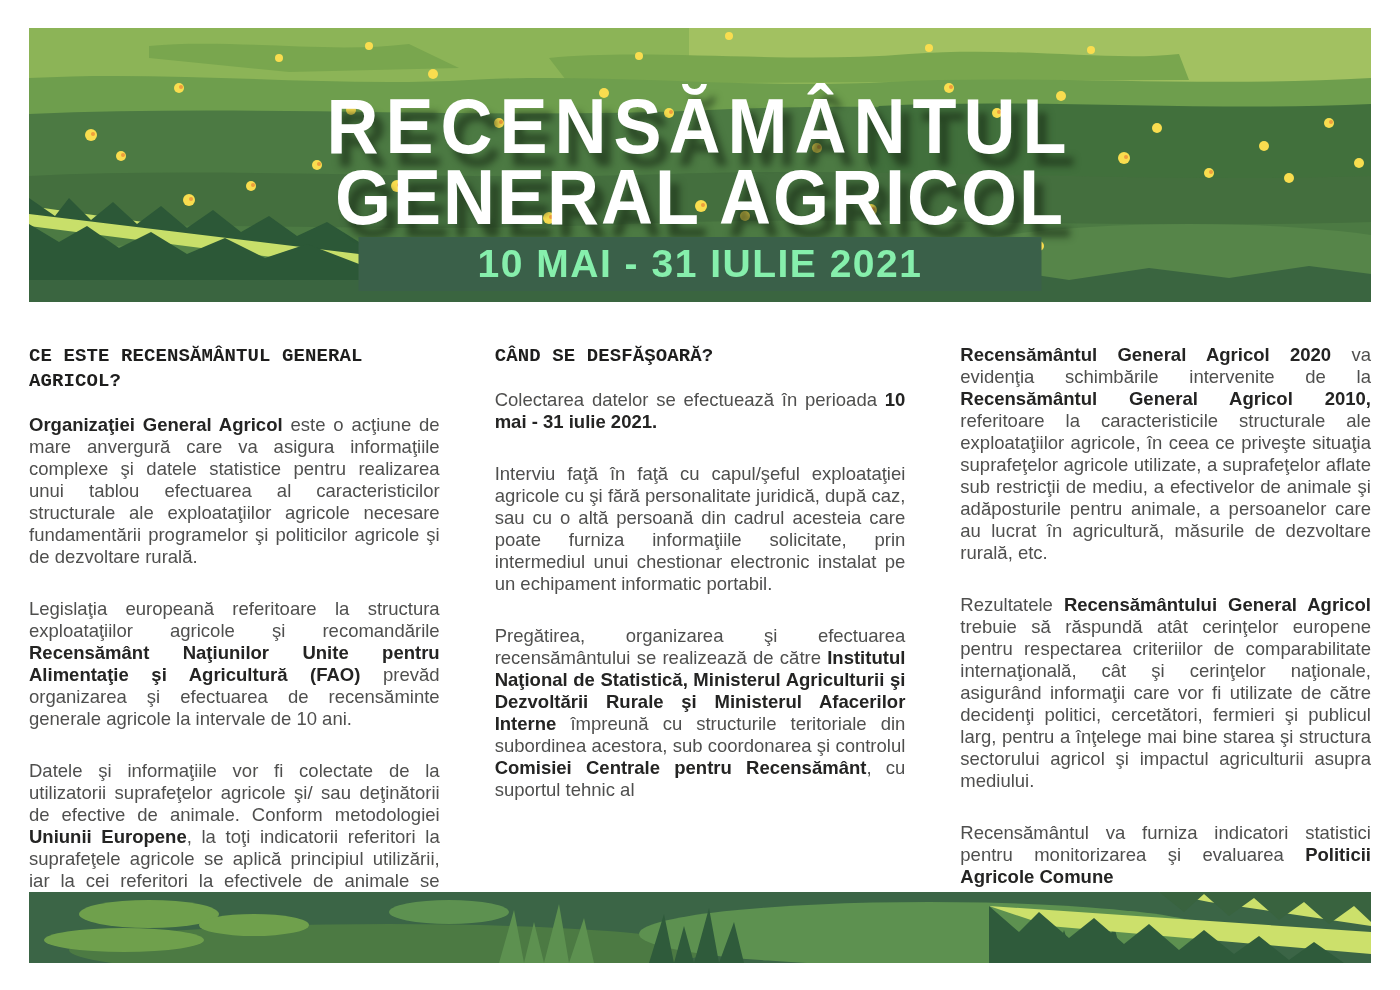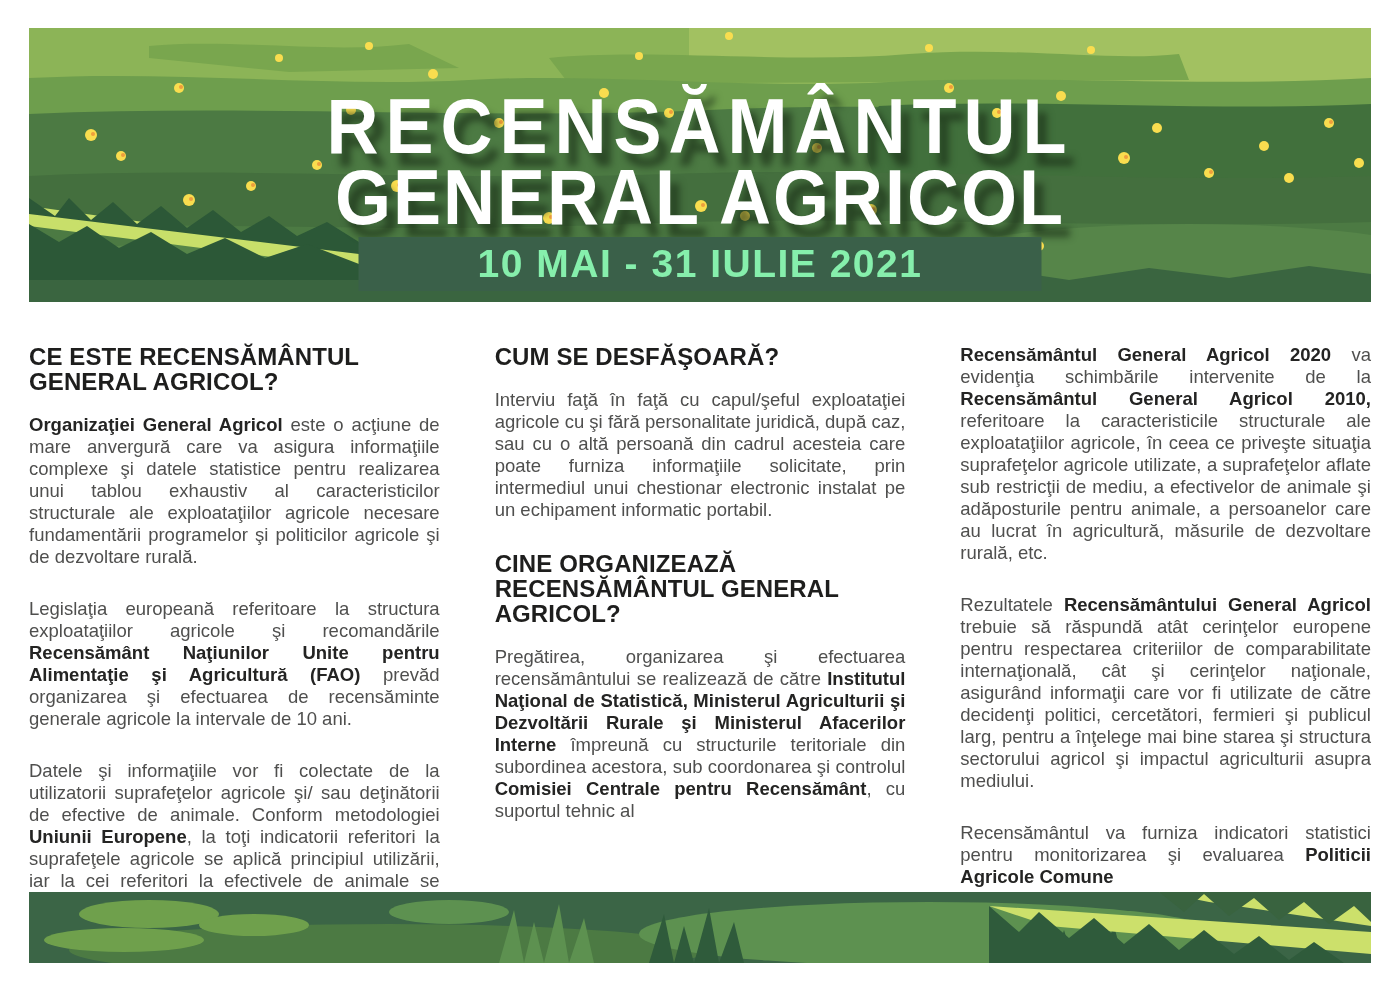--- a/index.html
+++ b/index.html
@@ -15,22 +15,22 @@
   .hero-title .line1{font-size:72px;letter-spacing:7px;}
   .hero-title .line2{font-size:72px;letter-spacing:2px;}
   .date-banner{position:absolute;bottom:11px;left:50%;transform:translateX(-50%);
     width:683px;height:54px;background:#3A6049;display:flex;align-items:center;justify-content:center;
     color:#86efac;font-weight:bold;font-size:39px;letter-spacing:1.5px;white-space:nowrap;}
 
   
   .main{height:590px;box-sizing:border-box;padding:42px 29px 0;display:grid;
     grid-template-columns:repeat(3,1fr);column-gap:55px;overflow:hidden;}
   .col{min-width:0;}
-  .section-heading{font-size:24px;line-height:25px;font-weight:bold;color:#1E1E1D;
-    margin:6px 0 20px;letter-spacing:0.1px;}
+  .section-heading{font-size:19px;line-height:25px;font-weight:bold;color:#1E1E1D;
+    margin:6px 0 20px;letter-spacing:0.1px;font-family:Liberation Mono, monospace;}
   .col .section:first-child .section-heading{margin-top:0;}
   .para{font-size:18.5px;line-height:22px;color:#4F4F4E;text-align:justify;margin:0 0 30px;}
   .para strong{color:#242423;}
 
   
   .footer{position:relative;margin:0 29px;height:71px;overflow:hidden;}
   .footer svg{position:absolute;inset:0;width:100%;height:100%;display:block;}
 </style>
 </head>
 <body>
@@ -122,32 +122,34 @@
       <div class="line1">RECENSĂMÂNTUL</div>
       <div class="line2">GENERAL AGRICOL</div>
     </div>
     <div class="date-banner">10 MAI - 31 IULIE 2021</div>
   </div>
 
   <div class="main">
     <div class="col">
         <div class="section">
           <h2 class="section-heading">CE ESTE RECENSĂMÂNTUL GENERAL AGRICOL?</h2>
-          <p class="para"><strong>Organizaţiei General Agricol</strong><span> este o acţiune de mare anvergură care va asigura informaţiile complexe şi datele statistice pentru realizarea unui tablou exhaustiv al caracteristicilor structurale ale exploataţiilor agricole necesare fundamentării programelor şi politicilor agricole şi de dezvoltare rurală.</span></p>
+          <p class="para"><strong>Organizaţiei General Agricol</strong><span> este o acţiune de mare anvergură care va asigura informaţiile complexe şi datele statistice pentru realizarea unui tablou efectuarea al caracteristicilor structurale ale exploataţiilor agricole necesare fundamentării programelor şi politicilor agricole şi de dezvoltare rurală.</span></p>
           <p class="para"><span>Legislaţia europeană referitoare la structura exploataţiilor agricole şi recomandările </span><strong>Recensământ Naţiunilor Unite pentru Alimentaţie şi Agricultură (FAO)</strong><span> prevăd organizarea şi efectuarea de recensăminte generale agricole la intervale de 10 ani.</span></p>
           <p class="para"><span>Datele şi informaţiile vor fi colectate de la utilizatorii suprafeţelor agricole şi/ sau deţinătorii de efective de animale. Conform metodologiei </span><strong>Uniunii Europene</strong><span>, la toţi indicatorii referitori la suprafeţele agricole se aplică principiul utilizării, iar la cei referitori la efectivele de animale se aplică principiul proprietăţii. Datele vor fi colectate la nivelul întregii exploataţii agricole indiferent în câte locaţii utilizează suprafeţe agricole sau deţine efective de animale.</span></p>
         </div>
       </div>
     <div class="col">
         <div class="section">
-          <h2 class="section-heading">CUM SE DESFĂŞOARĂ?</h2>
+          <h2 class="section-heading">CÂND SE DESFĂŞOARĂ?</h2>
+          <p class="para"><span>Colectarea datelor se efectuează în perioada </span><strong>10 mai - 31 iulie 2021.</strong></p>
+        </div>
+        <div class="section">
           <p class="para"><span>Interviu faţă în faţă cu capul/şeful exploataţiei agricole cu şi fără personalitate juridică, după caz, sau cu o altă persoană din cadrul acesteia care poate furniza informaţiile solicitate, prin intermediul unui chestionar electronic instalat pe un echipament informatic portabil.</span></p>
         </div>
         <div class="section">
-          <h2 class="section-heading">CINE ORGANIZEAZĂ RECENSĂMÂNTUL GENERAL AGRICOL?</h2>
           <p class="para"><span>Pregătirea, organizarea şi efectuarea recensământului se realizează de către </span><strong>Institutul Naţional de Statistică, Ministerul Agriculturii şi Dezvoltării Rurale şi Ministerul Afacerilor Interne</strong><span> împreună cu structurile teritoriale din subordinea acestora, sub coordonarea şi controlul </span><strong>Comisiei Centrale pentru Recensământ</strong><span>, cu suportul tehnic al </span></p>
         </div>
       </div>
     <div class="col">
         <div class="section">
           <p class="para"><strong>Recensământul General Agricol 2020</strong><span> va evidenţia schimbările intervenite de la </span><strong>Recensământul General Agricol 2010,</strong><span> referitoare la caracteristicile structurale ale exploataţiilor agricole, în ceea ce priveşte situaţia suprafeţelor agricole utilizate, a suprafeţelor aflate sub restricţii de mediu, a efectivelor de animale şi adăposturile pentru animale, a persoanelor care au lucrat în agricultură, măsurile de dezvoltare rurală, etc.</span></p>
           <p class="para"><span>Rezultatele </span><strong>Recensământului General Agricol</strong><span> trebuie să răspundă atât cerinţelor europene pentru respectarea criteriilor de comparabilitate internaţională, cât şi cerinţelor naţionale, asigurând informaţii care vor fi utilizate de către decidenţi politici, cercetători, fermieri şi publicul larg, pentru a înţelege mai bine starea şi structura sectorului agricol şi impactul agriculturii asupra mediului.</span></p>
           <p class="para"><span>Recensământul va furniza indicatori statistici pentru monitorizarea şi evaluarea </span><strong>Politicii Agricole Comune</strong></p>
         </div>
       </div>

